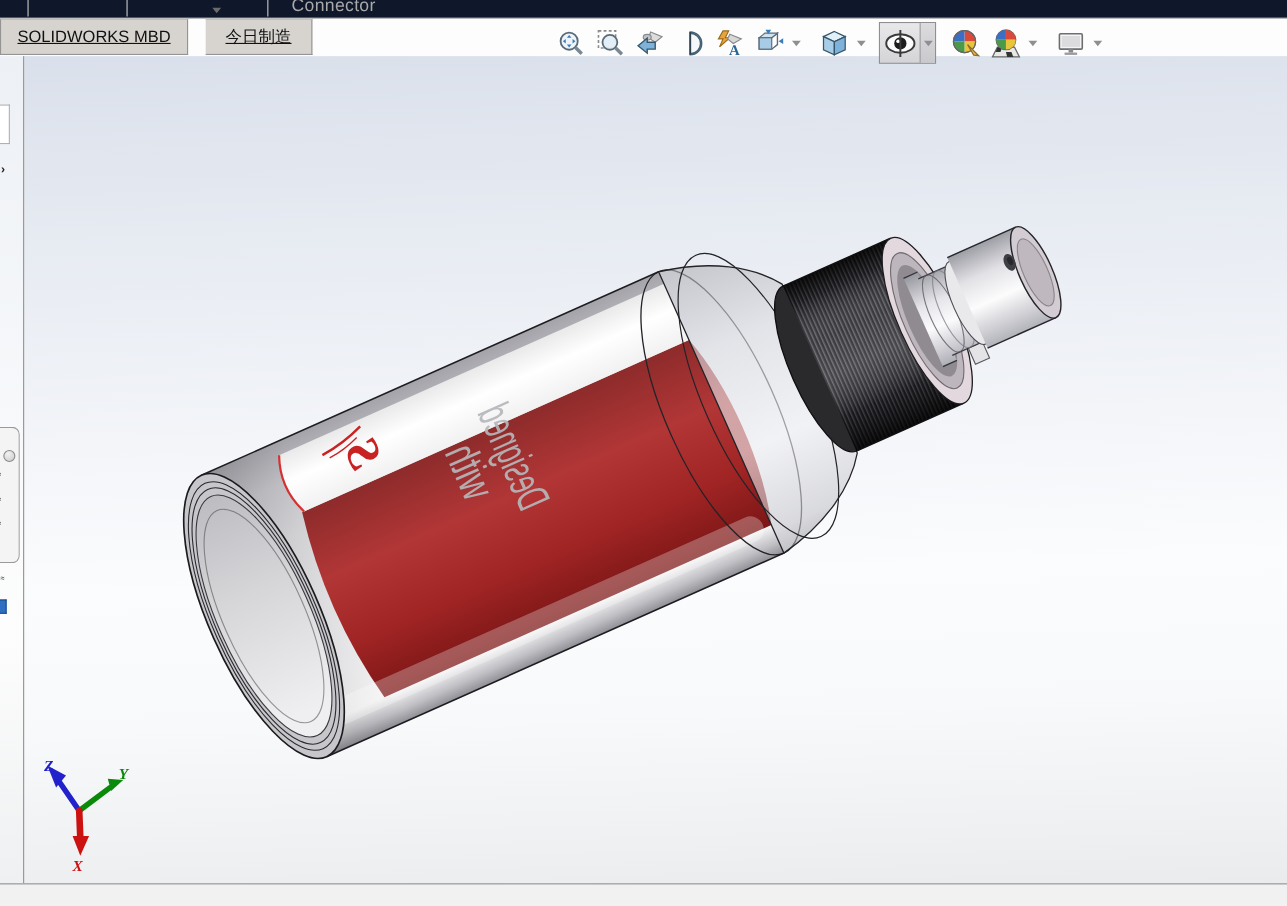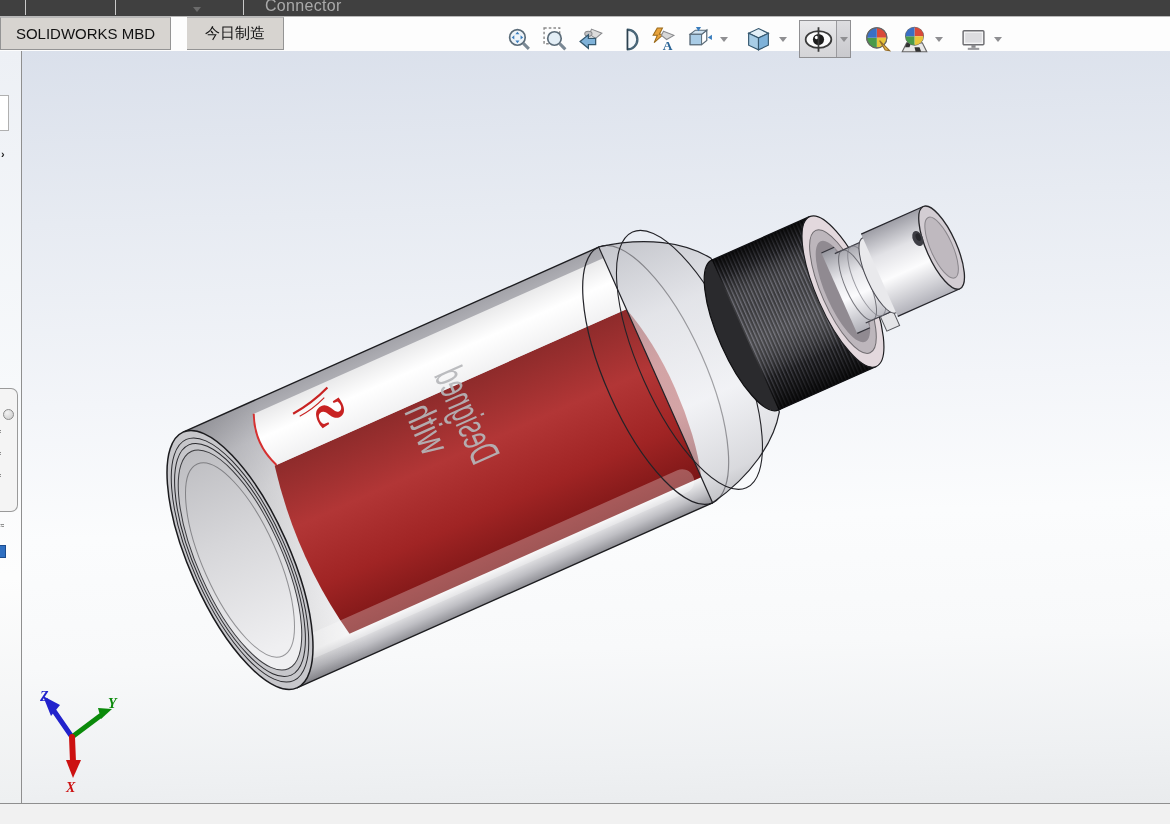--- a/index.html
+++ b/index.html
@@ -1,35 +1,35 @@
 <!DOCTYPE html>
 <html><head>
 <meta charset="utf-8">
 <style>
   * { margin:0; padding:0; box-sizing:border-box; }
   html,body { width:1170px; height:824px; overflow:hidden;
     font-family:"Liberation Sans", sans-serif; background:#ffffff; }
 
   
   .top-strip { position:absolute; left:0; top:0; width:1170px; height:17px;
-    background:#404040; border-bottom:1px solid #b9b9b9; }
+    background:#0f172a; border-bottom:1px solid #b9b9b9; }
   .top-strip .vsep { position:absolute; top:0; width:1px; height:15px; background:#c9c9c9; }
   .top-strip .caret-sm { position:absolute; top:7px; width:0; height:0;
     border-left:4px solid transparent; border-right:4px solid transparent;
     border-top:5px solid #6b6b6b; }
   .connector-lbl { position:absolute; left:265px; top:-3px; font-size:16px;
     color:#a9a9a9; letter-spacing:.3px; }
 
   
   .tab-row { position:absolute; left:0; top:17px; width:1170px; height:34px;
     background:#fdfdfd; }
   .cm-tab { position:absolute; top:0; height:33px; background:#d7d4d0;
     border:1px solid #949494; border-top:1px solid #b8b8b8;
     display:flex; align-items:center; justify-content:center;
-    font-size:15px; color:#111; cursor:default; }
+    font-size:15px; color:#111; cursor:default;text-decoration:underline; }
   .cm-tab.t1 { left:0; width:171px; }
   .cm-tab.t2 { left:187px; width:97px; border-left:none; }
 
   
   .workspace { position:absolute; left:0; top:51px; width:1170px; height:752px; }
   .left-strip { position:absolute; left:0; top:0; width:22px; height:752px;
     background:linear-gradient(180deg,#edf0f5 0%, #f7f9fb 45%, #fdfdfd 70%, #eef0f1 100%);
     border-right:1px solid #8f8f8f; }
   .panel-frag { position:absolute; left:0; top:44px; width:9px; height:36px;
     background:#fff; border:1px solid #b0b0b0; border-left:none; }

